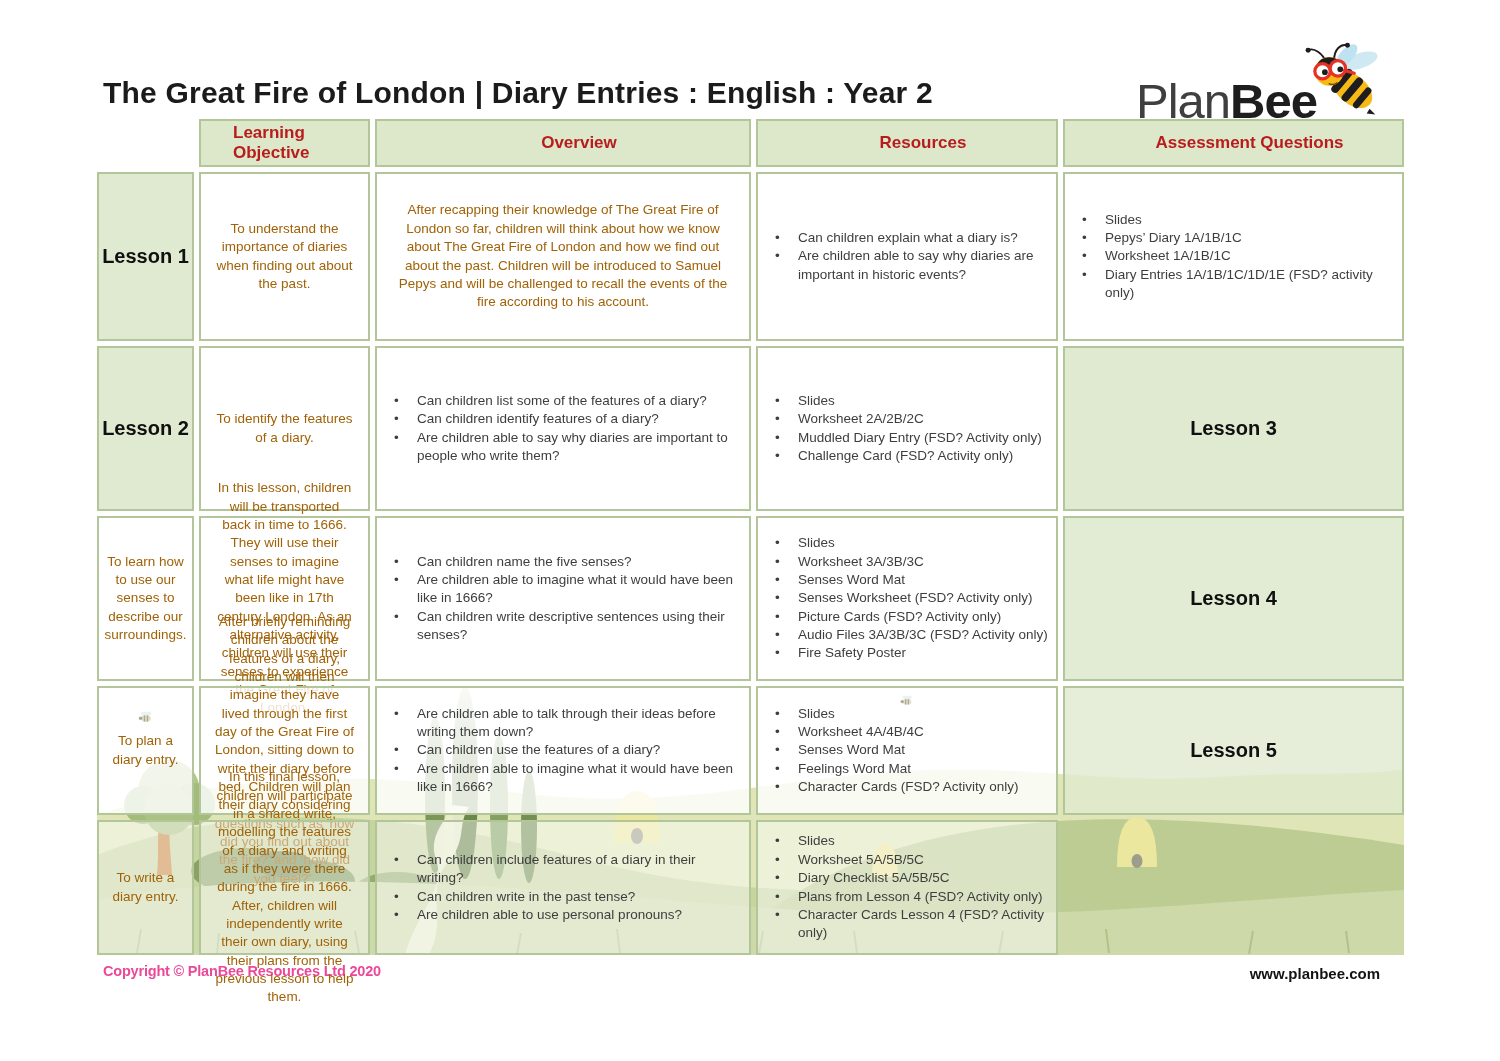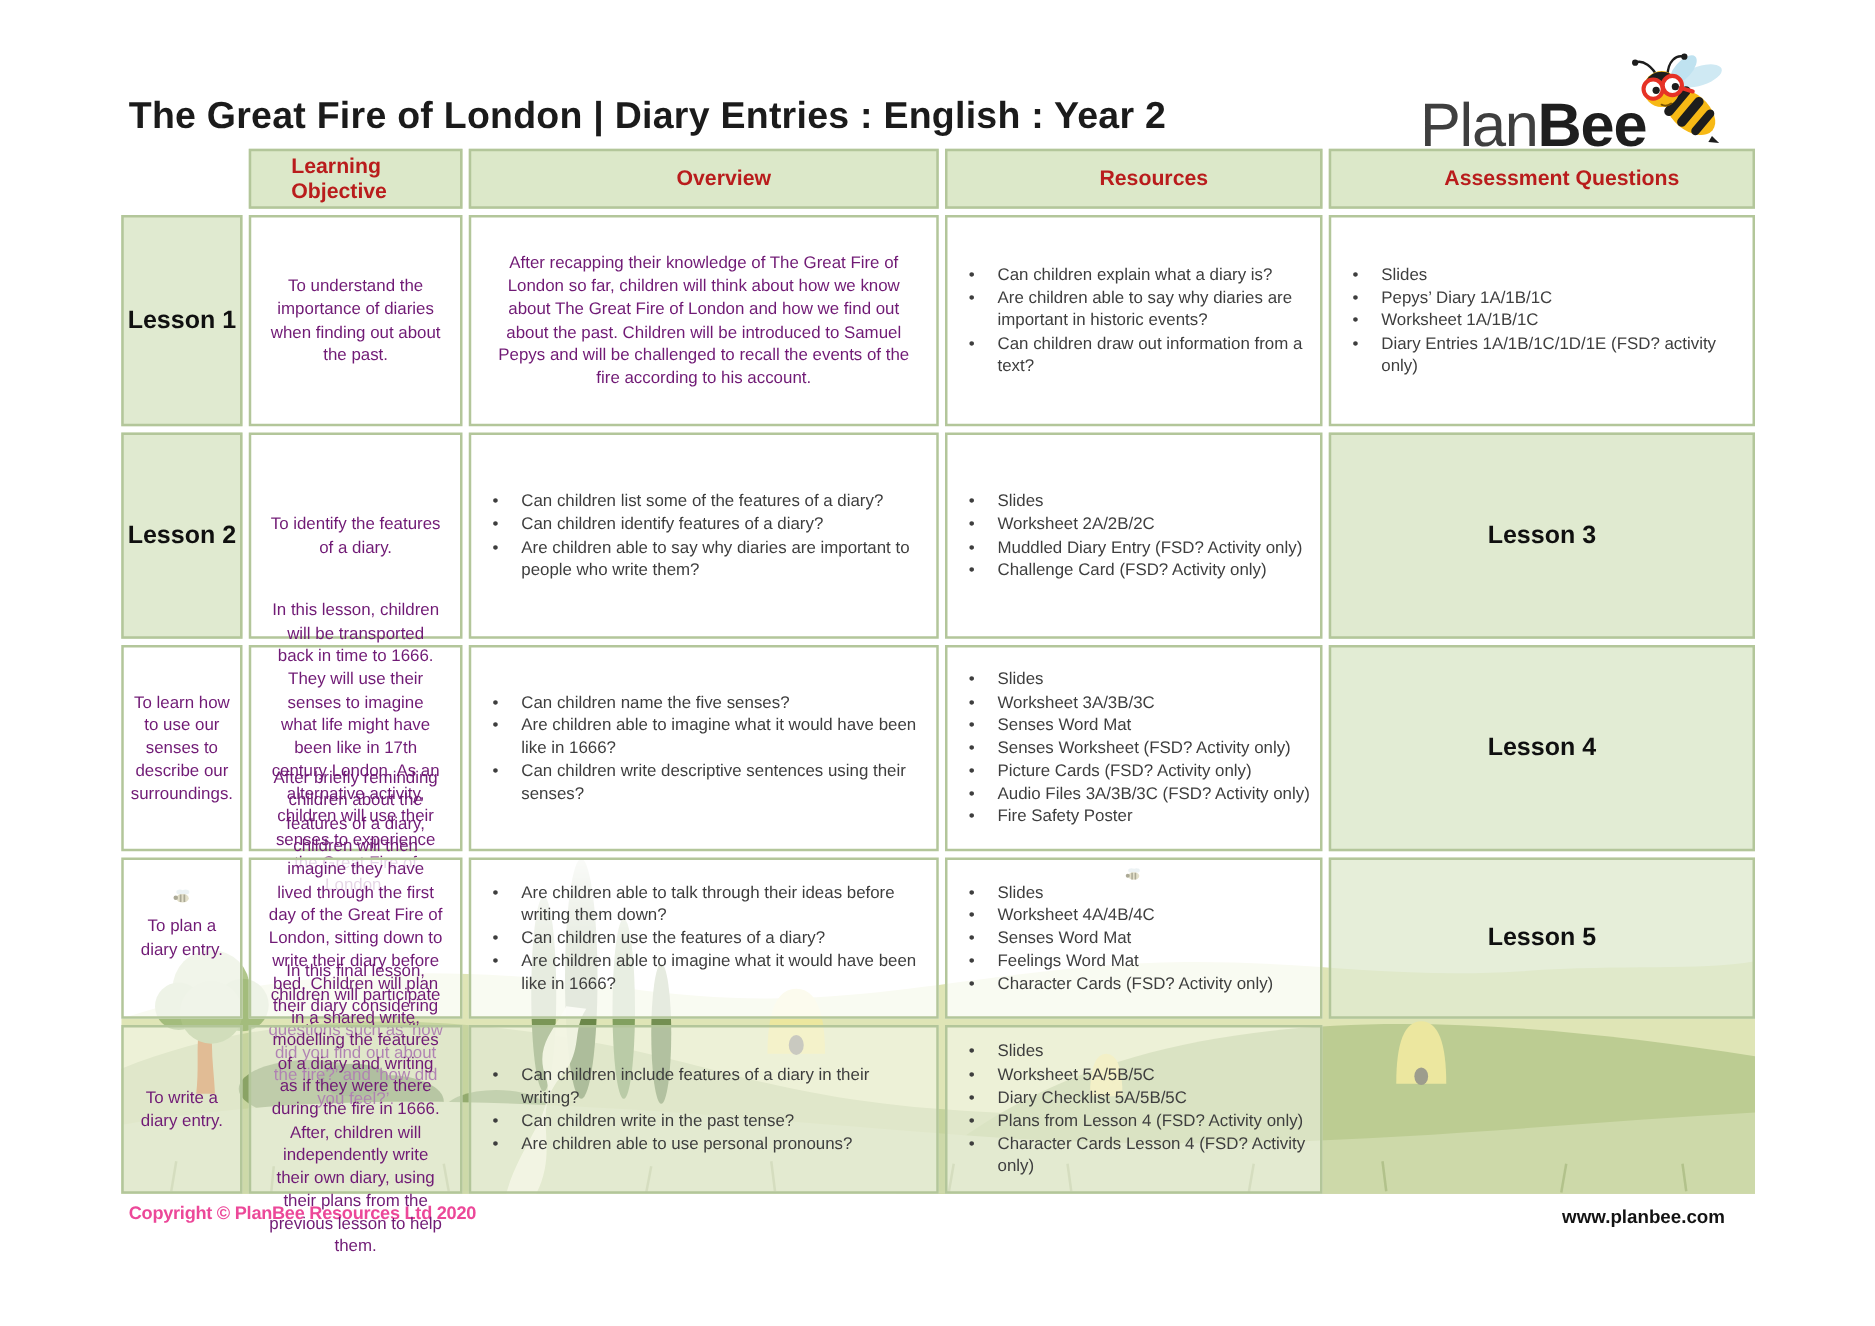--- a/index.html
+++ b/index.html
@@ -34,21 +34,21 @@
   .head {
     background:#dce8c9; display:flex; align-items:center; justify-content:center;
     font-weight:700; font-size:17px; color:#b91c1c;padding-left:32px;
   }
   .lesson {
     background:#e0ead0; display:flex; align-items:center; justify-content:center;
     font-weight:700; font-size:20px; color:#101010;
   }
   .txt {
     display:flex; align-items:center; justify-content:center; text-align:center;
-    padding:6px 13px; font-size:13.5px; line-height:1.36; color:#701a75;
+    padding:6px 13px; font-size:13.5px; line-height:1.36; color:#a16207;
   }
   .lst { display:flex; align-items:center; padding:6px 8px; }
   .lst ul { list-style:none; margin:0; padding:0; width:100%; }
   .lst li {
     position:relative; padding-left:32px; font-size:13.5px; line-height:1.36; color:#3e3e3e;
   }
   .lst li::before { content:"\2022"; position:absolute; left:9px; top:0; color:#3e3e3e; }
   
   .t1 { background:rgba(255,255,255,0.82); }
   .t2 { background:rgba(255,255,255,0.45); }
@@ -159,21 +159,20 @@
       <div class="cell head">Resources</div>
       <div class="cell head">Assessment Questions</div>
 
       <div class="cell lesson">Lesson 1</div>
       <div class="cell txt">To understand the importance of diaries when finding out about the past.</div>
       <div class="cell txt">After recapping their knowledge of The Great Fire of London so far, children will think about how we know about The Great Fire of London and how we find out about the past. Children will be introduced to Samuel Pepys and will be challenged to recall the events of the fire according to his account.</div>
       <div class="cell lst">
         <ul>
           <li>Can children explain what a diary is?</li>
           <li>Are children able to say why diaries are important in historic events?</li>
-          <li>Can children draw out information from a text?</li>
         </ul>
       </div>
       <div class="cell lst">
         <ul>
           <li>Slides</li>
           <li>Pepys’ Diary 1A/1B/1C</li>
           <li>Worksheet 1A/1B/1C</li>
           <li>Diary Entries 1A/1B/1C/1D/1E (FSD? activity only)</li>
         </ul>
       </div>

